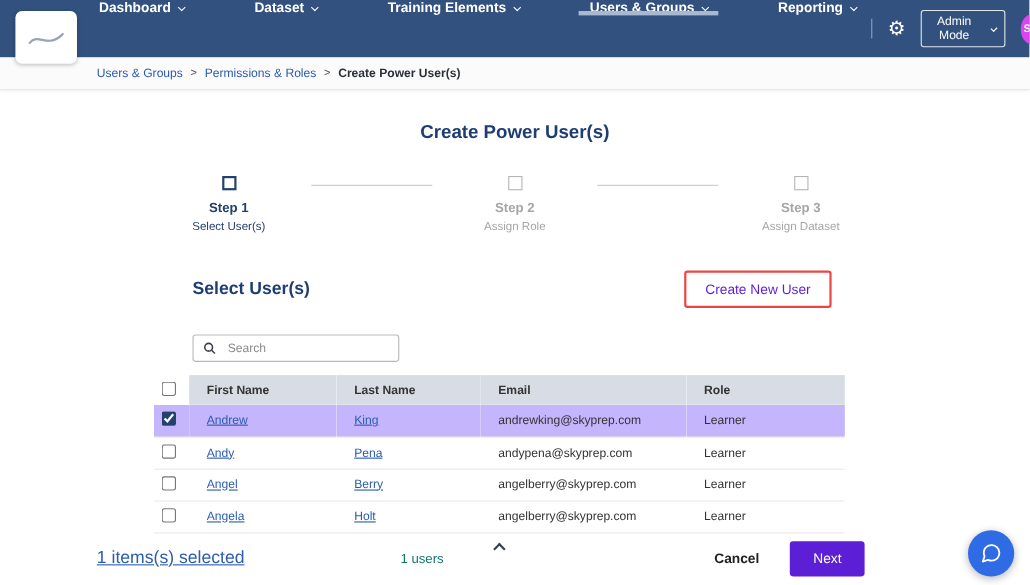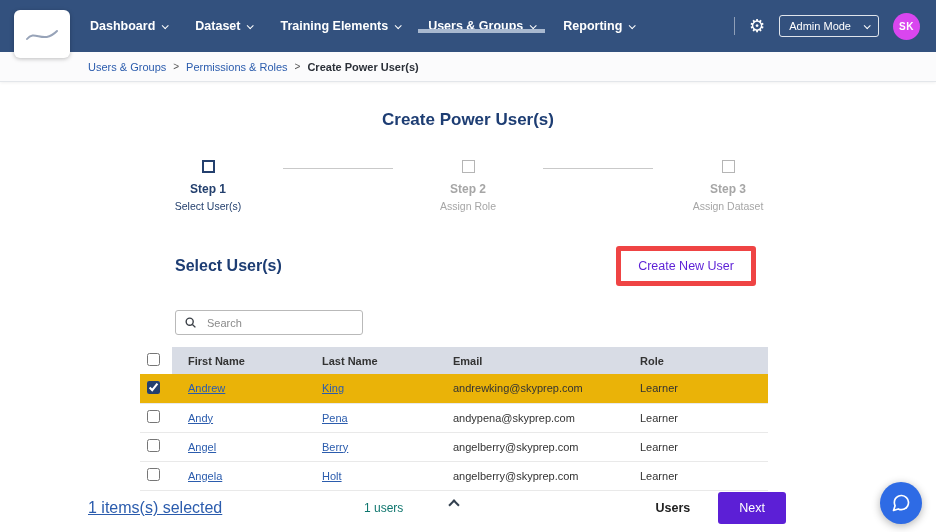--- a/index.html
+++ b/index.html
@@ -25,21 +25,21 @@
     width: 56px; height: 48px;
     background: #fff;
     border-radius: 6px;
     position: relative;
     top: 8px;
     box-shadow: 0 1px 4px rgba(0,0,0,.25);
     display: flex; align-items: center; justify-content: center;
     cursor: pointer;
     flex: 0 0 auto;
   }
-  .nav-items { display: flex; align-items: center; height: 52px; margin-left: 6px; }
+  .nav-items { display: flex; align-items: flex-start; height: 52px; margin-left: 6px; gap: 36px; }
   .nav-item {
     display: flex; align-items: center;
     gap: 7px;
     padding: 0 14px;
     color: #fff;
     font-size: 12.5px;
     font-weight: 700;
     cursor: pointer;
     position: relative;
     white-space: nowrap;
@@ -124,21 +124,21 @@
   .content { margin-left: 140px; width: 628px; }
 
   .section-header {
     margin-top: 34px;
     display: flex; align-items: center; justify-content: space-between;
     padding-left: 35px;
   }
   .section-heading { font-size: 16px; font-weight: 700; color: #1d3d73; }
   .create-btn {
     background: #fff;
-    border: 5px solid #ef4444;
+    border: 2px solid #ef4444;
     color: #5c1fd6;
     font-family: inherit;
     font-size: 12.5px;
     padding: 8px 17px;
     border-radius: 3px;
     cursor: pointer;
     margin-right: 12px;
     margin-left: 20px;
   }
 
@@ -156,21 +156,21 @@
   }
   .search-input::placeholder { color: #8a8a8a; }
 
   
   table { border-collapse: collapse; table-layout: fixed; width: 628px; }
   th, td { text-align: left; padding: 0 0 0 16px; font-size: 11px; overflow: hidden; white-space: nowrap; }
   th { height: 27px; background: #d8dce5; color: #333; font-weight: 700; }
   th.cb-cell { background: #fff; }
   td { height: 29px; color: #333; }
   tbody tr { border-bottom: 1px solid #e9e9e9; }
-  tbody tr.row-selected { background: #eab308; margin-top: 48px; }
+  tbody tr.row-selected { background: #c4b5fd; margin-top: 48px; }
   .cb-cell { padding-left: 7px; }
   input[type="checkbox"] { width: 13px; height: 13px; accent-color: #24406e; margin: 0; cursor: pointer; }
   .cell-link { color: #2b5cad; text-decoration: underline; cursor: pointer; }
 
   .collapse-wrap { display: flex; justify-content: center; margin-top: 10px; }
   .collapse-chevron {
     width: 8px; height: 8px;
     border-left: 2px solid #33404f;
     border-top: 2px solid #33404f;
     transform: rotate(45deg);
@@ -354,21 +354,21 @@
     <div class="collapse-wrap">
       <span class="collapse-chevron"></span>
     </div>
   </div>
 </div>
 
 <div class="footer">
   <a class="selected-link">1 items(s) selected</a>
   <span class="users-count">1 users</span>
   <div class="footer-actions">
-    <button class="cancel-btn">Users</button>
+    <button class="cancel-btn">Cancel</button>
     <button class="next-btn">Next</button>
   </div>
 </div>
 
 <div class="chat-launcher">
   <svg width="20" height="20" viewBox="0 0 24 24" fill="none" stroke="#fff" stroke-width="2" stroke-linejoin="round">
     <path d="M21 11.5a8.38 8.38 0 0 1-.9 3.8 8.5 8.5 0 0 1-7.6 4.7 8.38 8.38 0 0 1-3.8-.9L3 21l1.9-5.7a8.38 8.38 0 0 1-.9-3.8 8.5 8.5 0 0 1 4.7-7.6 8.38 8.38 0 0 1 3.8-.9h.5a8.48 8.48 0 0 1 8 8v.5z"></path>
   </svg>
 </div>
 

